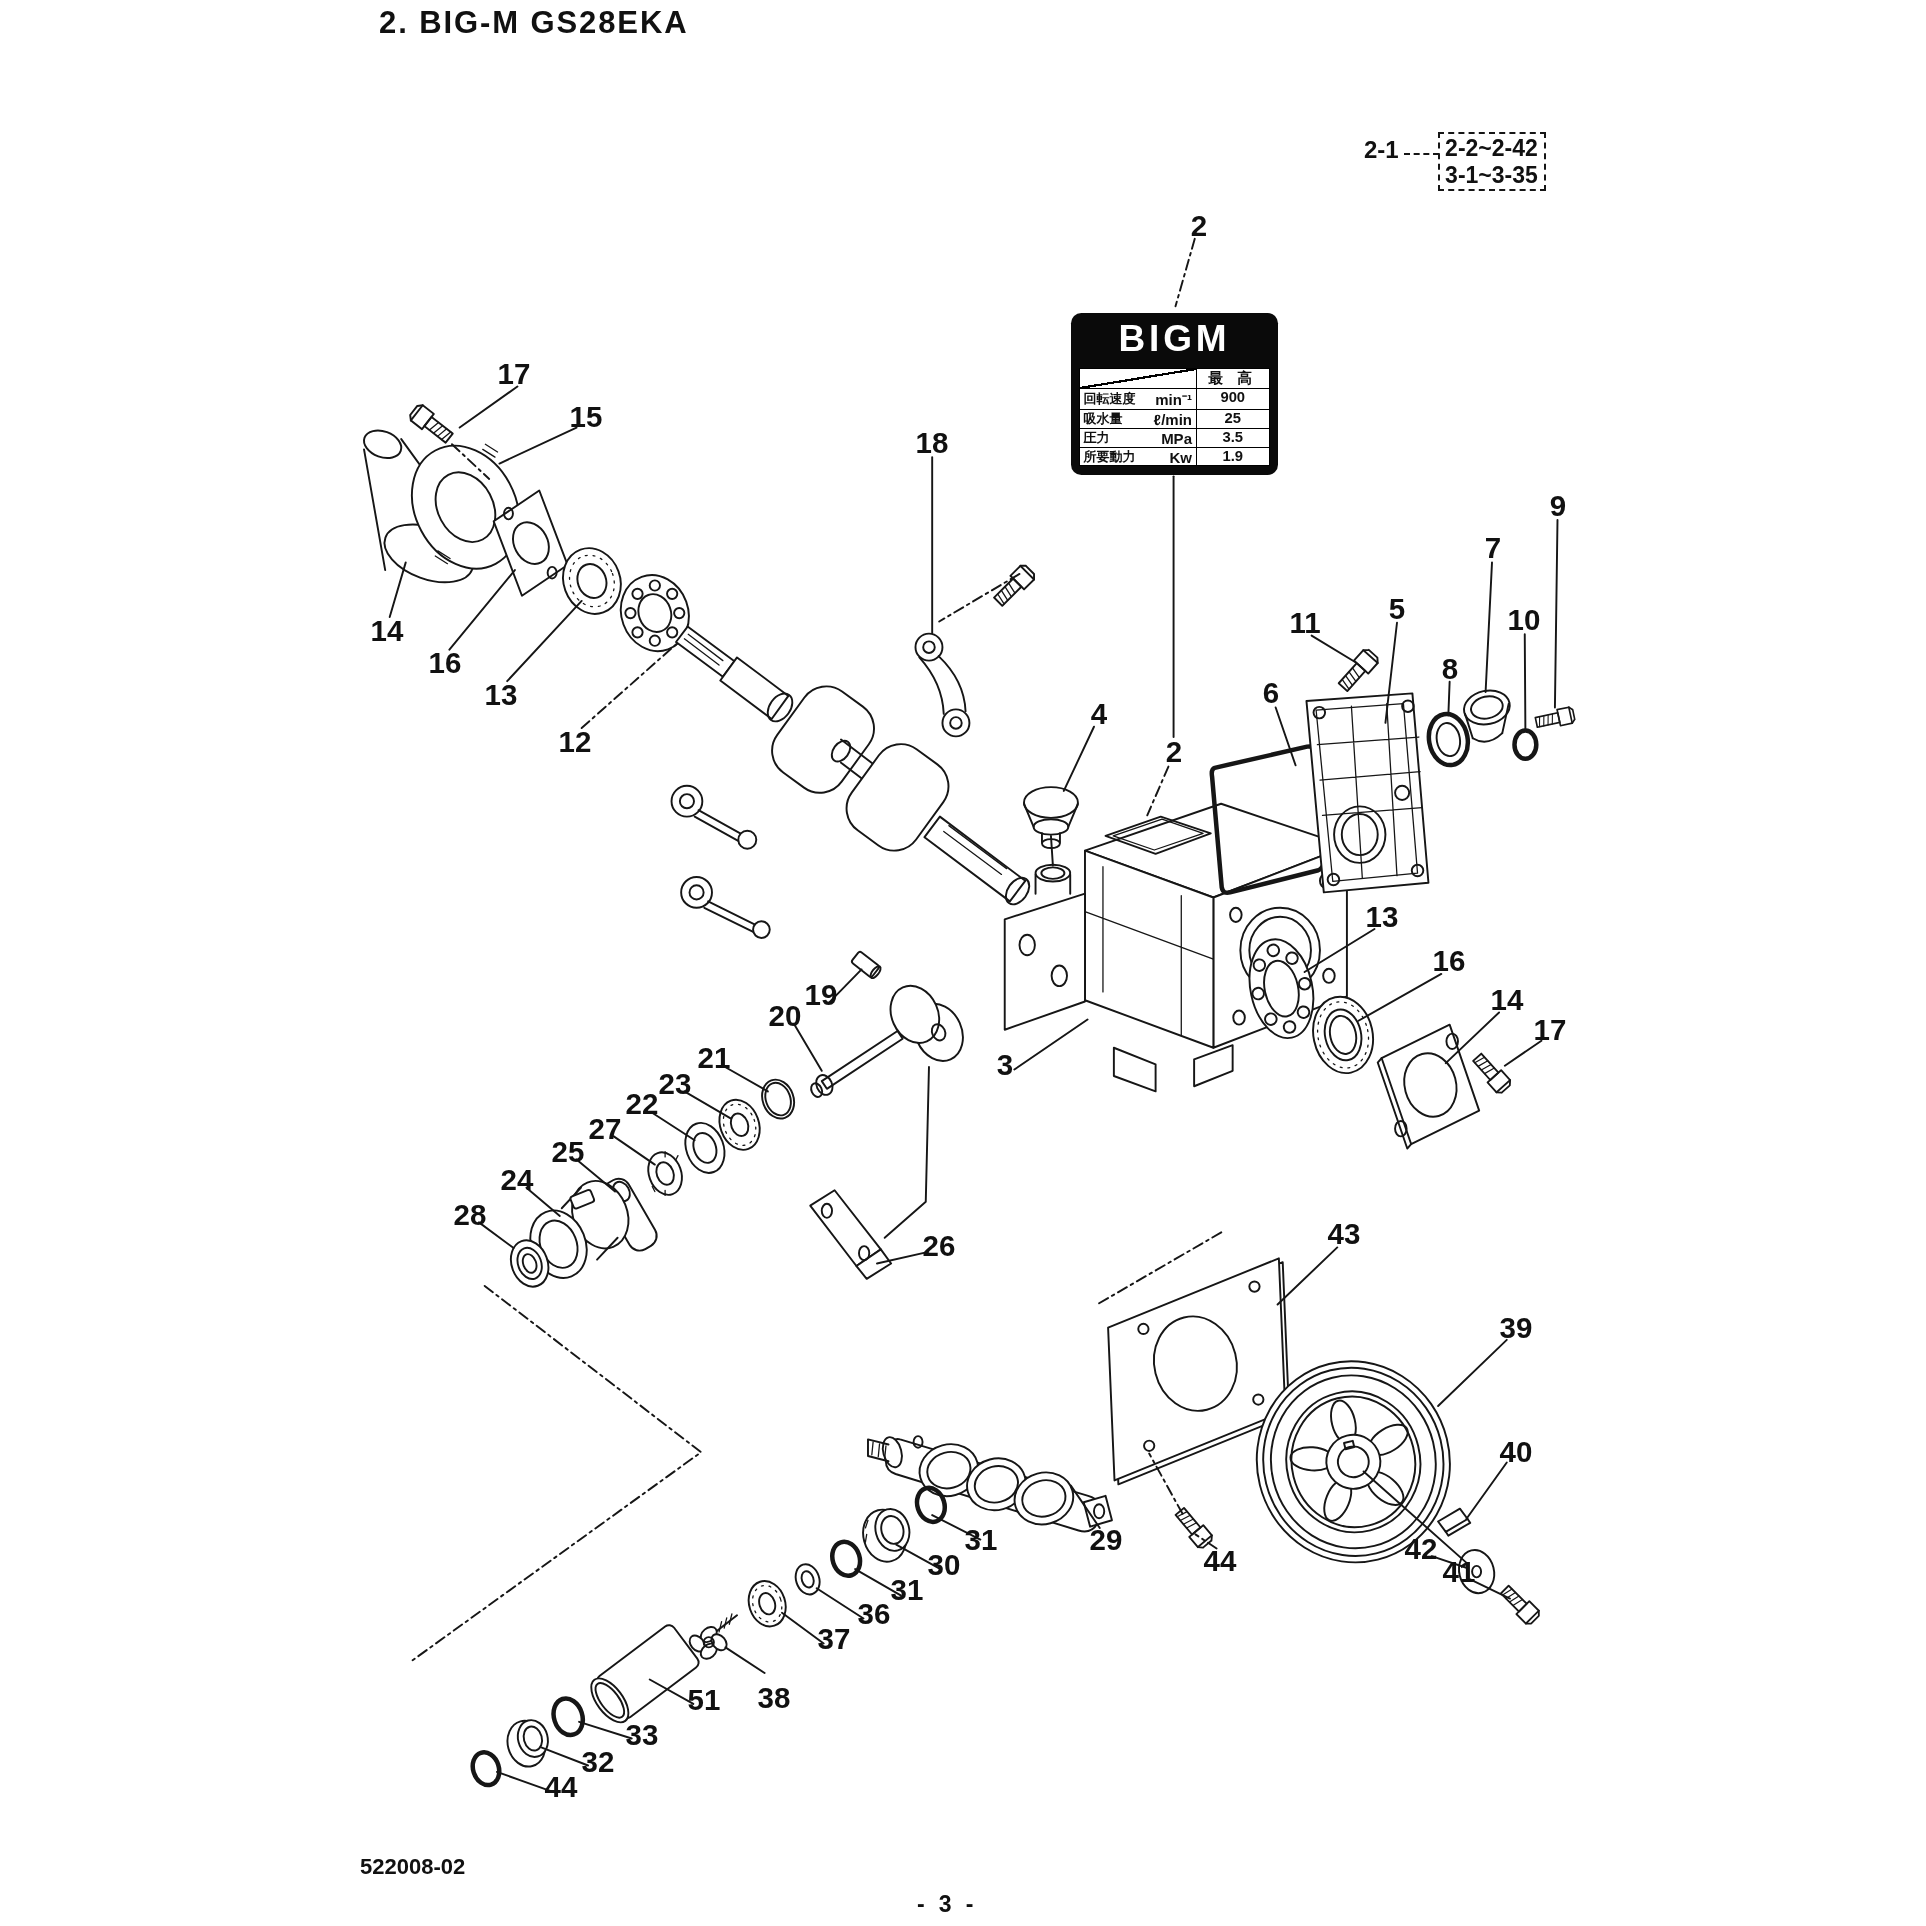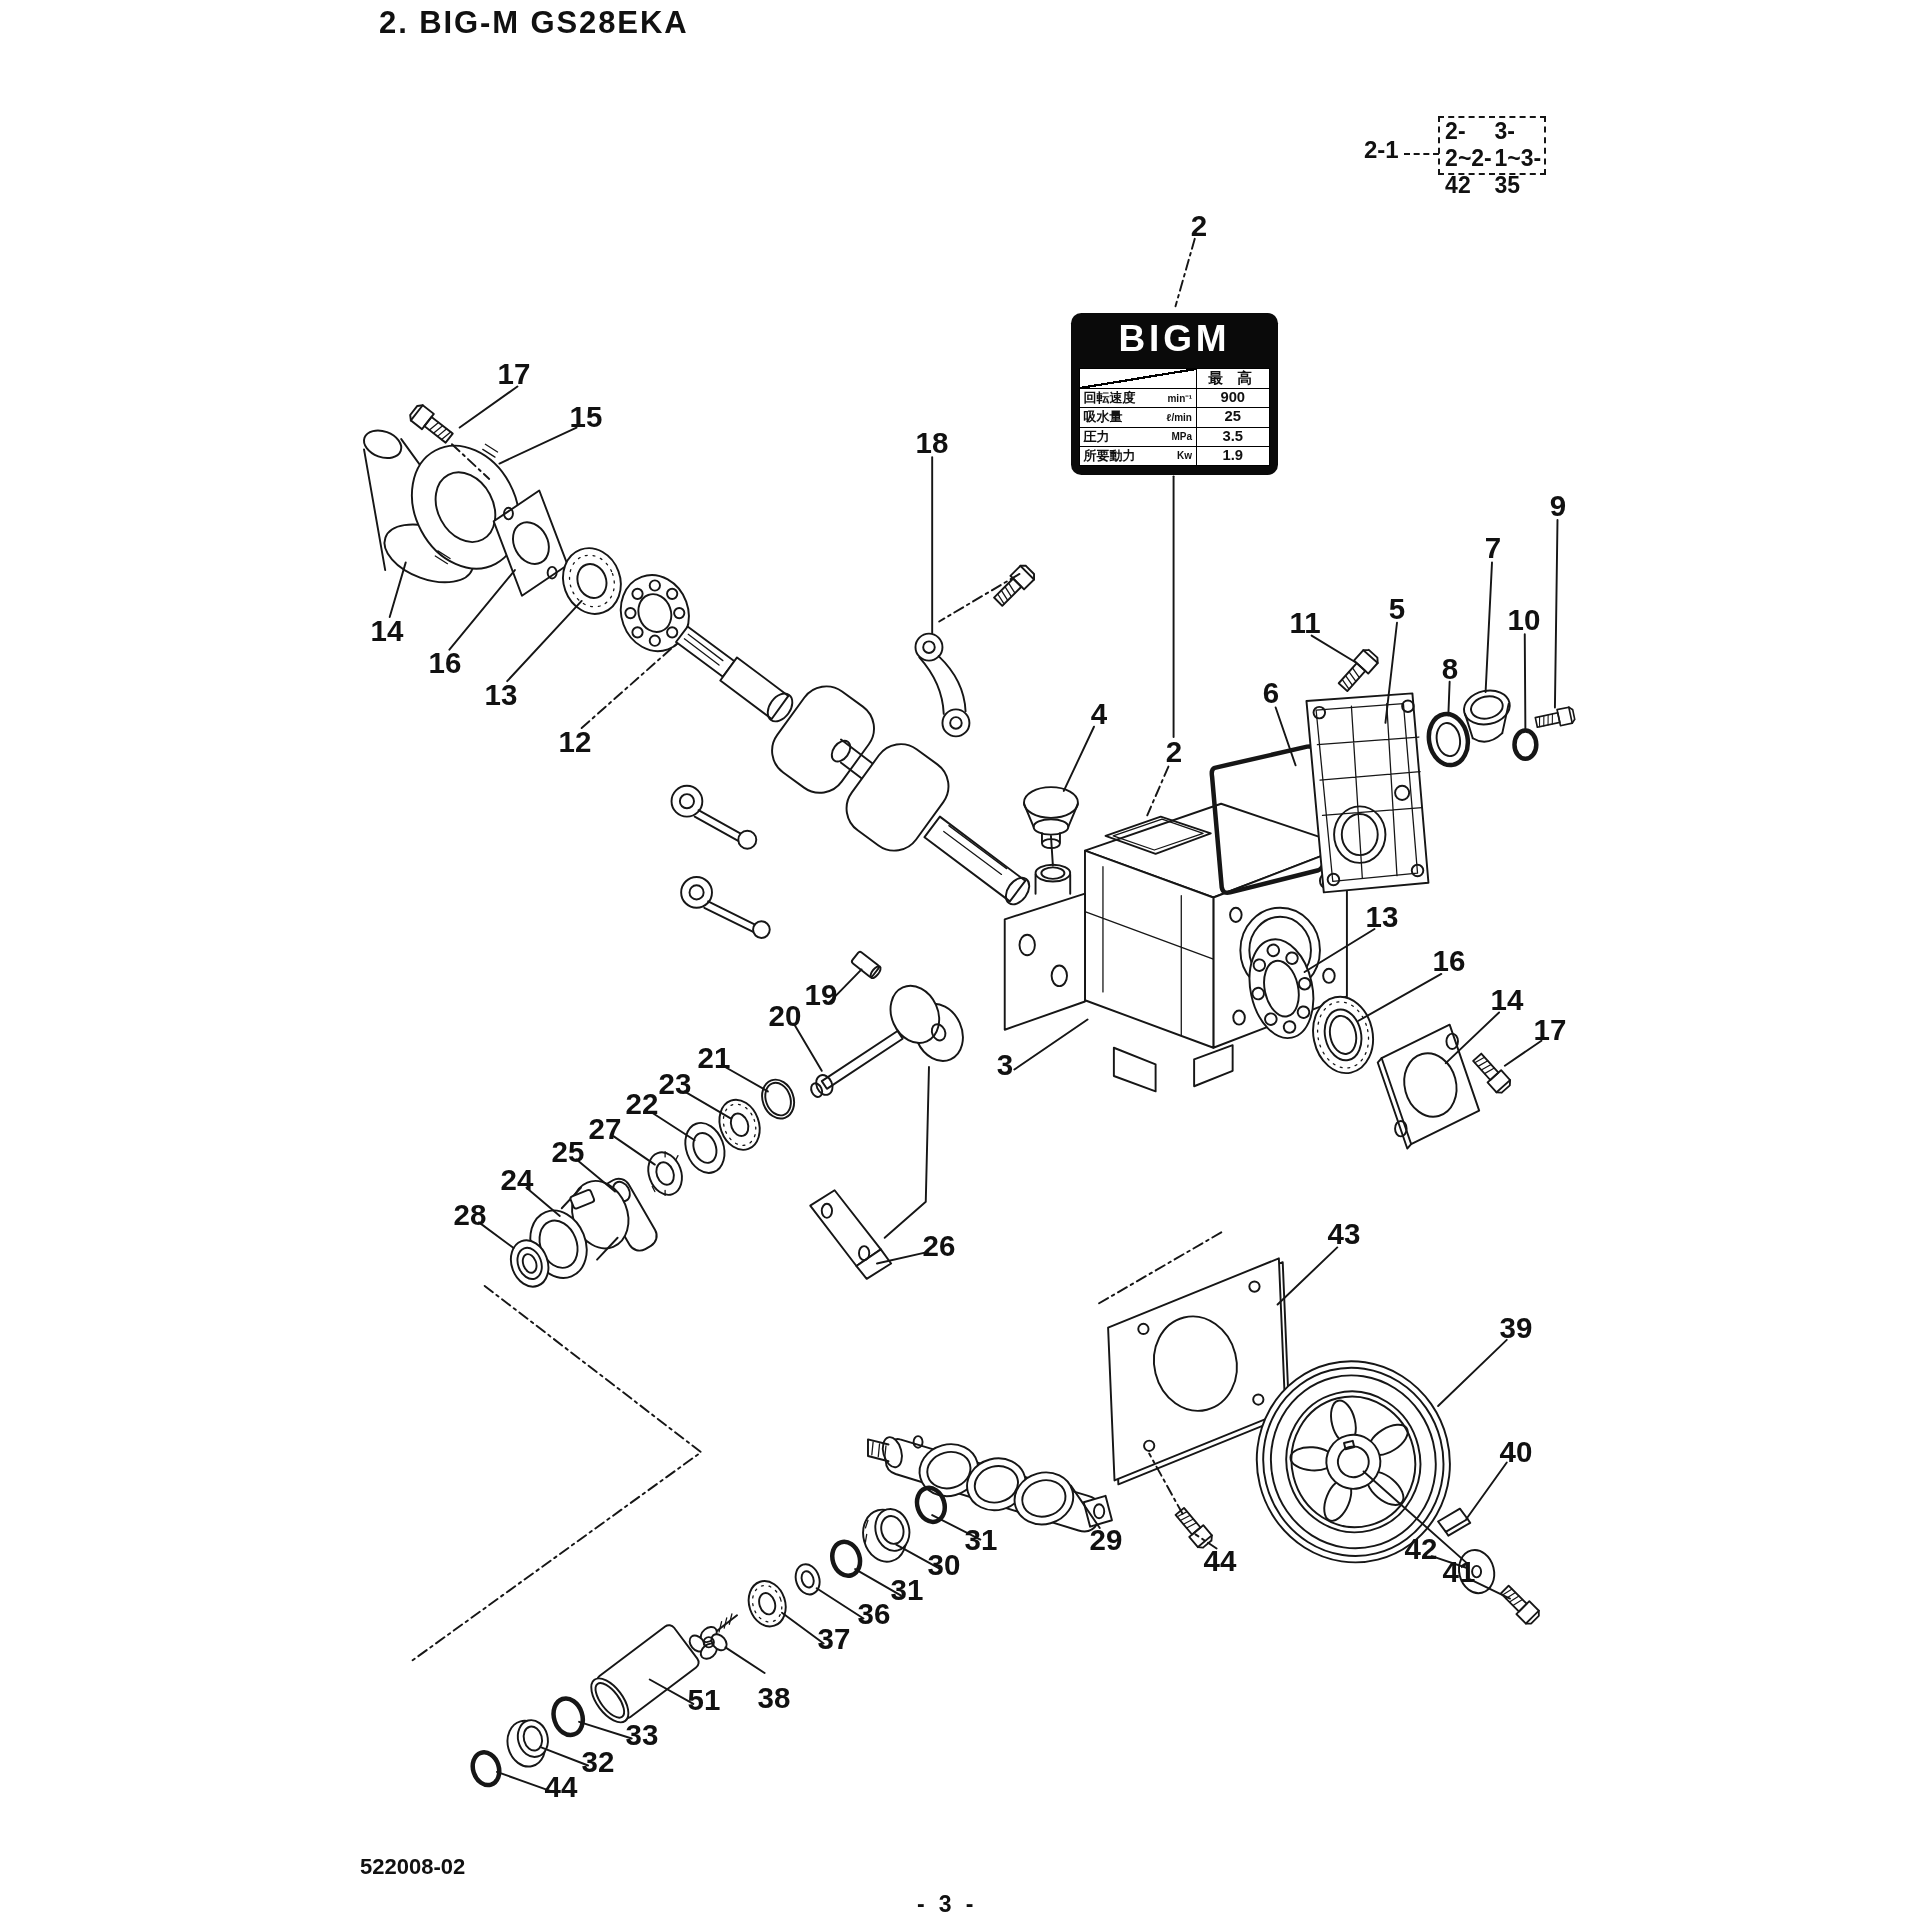--- a/index.html
+++ b/index.html
@@ -12,38 +12,38 @@
   svg.art .thin{stroke-width:2;}
   svg.art .ld{stroke-width:2.6;}
   svg.art .dash{stroke-dasharray:16 7 4 7;}
   svg.art .dots{stroke-dasharray:3 9;stroke-width:2;}
   .txt{position:absolute;white-space:nowrap;}
   .title1{left:379px;top:5.1px;font-size:31px;font-weight:700;letter-spacing:1.9px;}
   .title2{left:422px;top:39px;font-size:31px;font-weight:700;letter-spacing:4.5px;}
   .callout{position:absolute;transform:translate(-50%,-50%);font-size:29.5px;font-weight:700;color:#111;}
   .ref-parent{left:1364px;top:136px;font-size:24px;font-weight:700;}
   .ref-dash{position:absolute;left:1404px;top:153px;width:35px;border-top:2.6px dashed #161616;}
-  .refbox{position:absolute;left:1438px;top:116px;width:108px;height:59px;
-          border:2.6px dashed #161616;display:flex;flex-direction:row;justify-content:center;
+  .refbox{position:absolute;left:1438px;top:132px;width:108px;height:59px;
+          border:2.6px dashed #161616;display:flex;flex-direction:column;justify-content:center;
           padding-left:5.1px;box-sizing:border-box;}
   .refbox div{font-size:23px;font-weight:700;line-height:27px;}
   .plate{position:absolute;left:1071px;top:313px;width:207px;height:162px;background:#0a0a0a;
          border-radius:10.3px;box-sizing:border-box;}
   .plate .brand{color:#fff;text-align:center;font-size:37px;font-weight:900;letter-spacing:3.9px;
                 margin-top:5.1px;font-stretch:expanded;}
   .spec{position:absolute;left:7.7px;top:55px;width:191px;height:98px;background:#fff;
         border:1.9px solid #000;box-sizing:border-box;display:flex;flex-direction:column;}
   .spec .row{flex:1;display:flex;border-top:1.9px solid #000;box-sizing:border-box;}
   .spec .row:first-child{border-top:none;}
   .spec .c1{width:62%;display:flex;justify-content:space-between;align-items:center;
             padding:0 3.9px;box-sizing:border-box;border-right:1.9px solid #000;}
   .spec .c2{width:38%;display:flex;justify-content:center;align-items:flex-start;}
   .spec .hdr .c1{background:linear-gradient(to bottom right,transparent 47%,#000 47%,#000 53%,transparent 53%);}
   .spec .lab{font-size:13px;font-weight:700;}
-  .spec .unit{font-size:10px;font-weight:700;}
+  .spec .unit{font-size:15px;font-weight:700;}
   .spec .val{font-size:14.8px;font-weight:700;}
   .spec .hd{font-size:14.8px;font-weight:700;letter-spacing:5.1px;}
   .docnum{left:360px;top:1854px;font-size:22px;font-weight:700;}
   .pagenum{left:917px;top:1891px;font-size:23px;font-weight:700;letter-spacing:3.9px;}
 </style>
 </head>
 <body>
 
 <div class="page">
 

